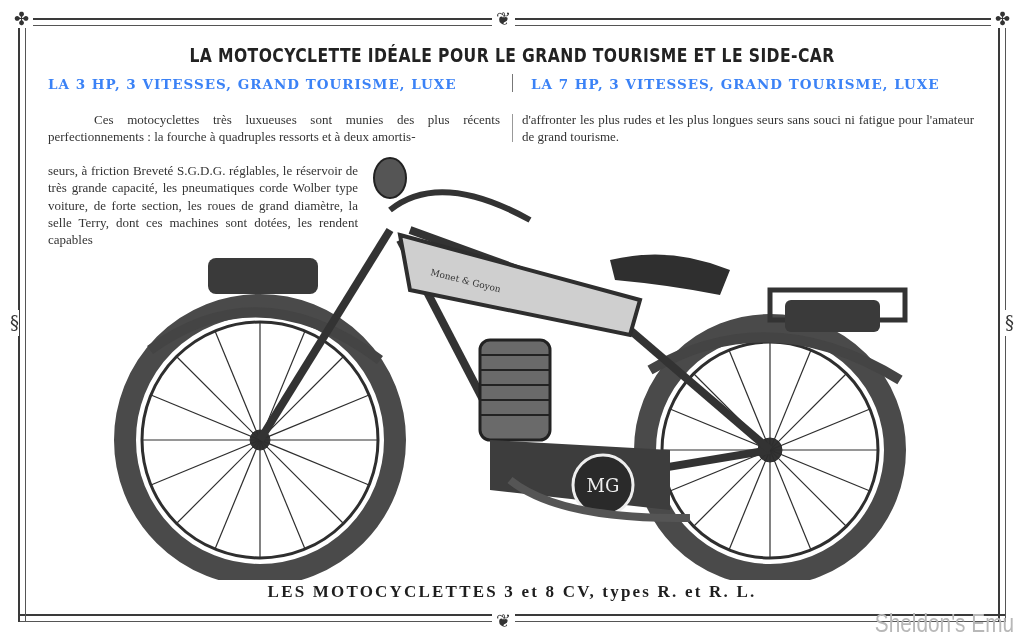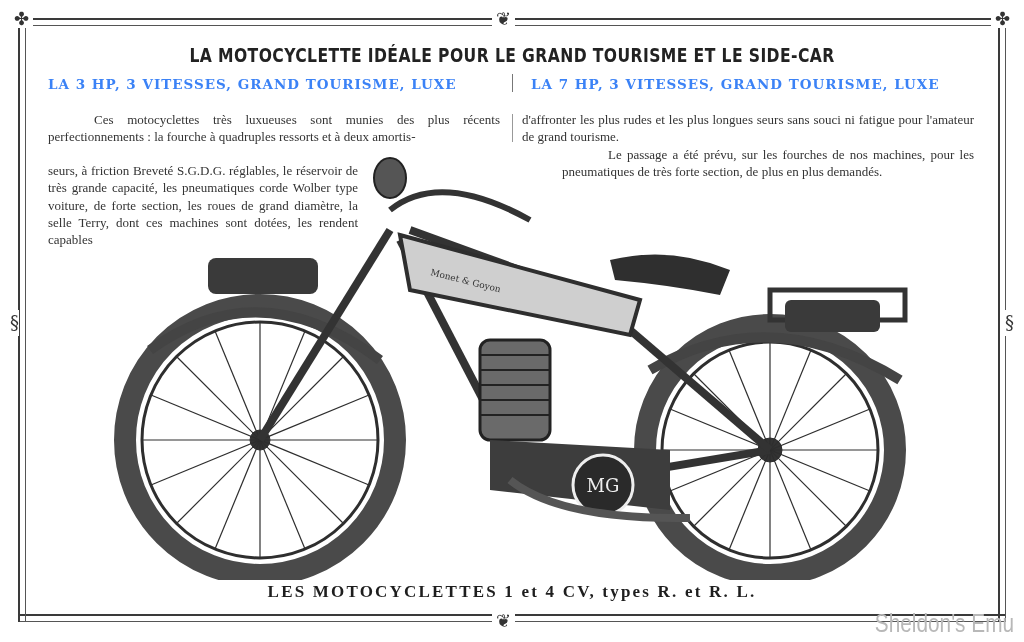--- a/index.html
+++ b/index.html
@@ -45,21 +45,20 @@
 <div class="sub right">LA 7 HP, 3 VITESSES, GRAND TOURISME, LUXE</div>
 <div class="colsep2"></div>
 
 <div class="para p-left-a">
   <span class="indent">Ces motocyclettes très luxueuses sont munies des plus récents perfectionnements : la fourche à quadruples ressorts et à deux amortis-</span>
 </div>
 <div class="para p-left-b" style="top:162px">seurs, à friction Breveté S.G.D.G. réglables, le réservoir de très grande capacité, les pneumatiques corde Wolber type voiture, de forte section, les roues de grand diamètre, la selle Terry, dont ces machines sont dotées, les rendent capables</div>
 
 <div class="para p-right-a">d'affronter les plus rudes et les plus longues seurs sans souci ni fatigue pour l'amateur de grand tourisme.</div>
 <div class="para p-right-b">
-  <span class="indent">Le passage a été prévu, sur les fourches de nos machines, pour les pneumatiques de très forte section, de plus en plus demandés.</span>
 </div>
 
 <svg class="bike" viewBox="0 0 830 430">
 
   <g fill="none" stroke="#2e2e2e">
     <circle cx="150" cy="290" r="135" stroke-width="22" stroke="#4a4a4a"></circle>
     <circle cx="150" cy="290" r="118" stroke-width="3"></circle>
     <circle cx="150" cy="290" r="10" fill="#333"></circle>
     <g stroke-width="1.2">
       <line x1="150" y1="172" x2="150" y2="408"></line>
@@ -118,14 +117,14 @@
   <path d="M280 60 Q330 20 420 70" fill="none" stroke="#333" stroke-width="6"></path>
   <ellipse cx="280" cy="28" rx="16" ry="20" fill="#555" stroke="#222" stroke-width="2"></ellipse>
 
   <path d="M500 110 Q560 95 620 120 L610 145 Q560 135 505 130 Z" fill="#2f2f2f"></path>
   <rect x="660" y="140" width="135" height="30" fill="none" stroke="#333" stroke-width="5"></rect>
   <rect x="675" y="150" width="95" height="32" rx="6" fill="#3a3a3a"></rect>
 
   <path d="M400 330 Q450 370 580 368" fill="none" stroke="#555" stroke-width="8"></path>
 </svg>
 
-<div class="footer">LES MOTOCYCLETTES 1 et 4 CV, types R. et R. L.</div>
+<div class="footer">LES MOTOCYCLETTES 3 et 8 CV, types R. et R. L.</div>
 <div class="watermark">Sheldon's Emu</div>
 
 </body></html>

